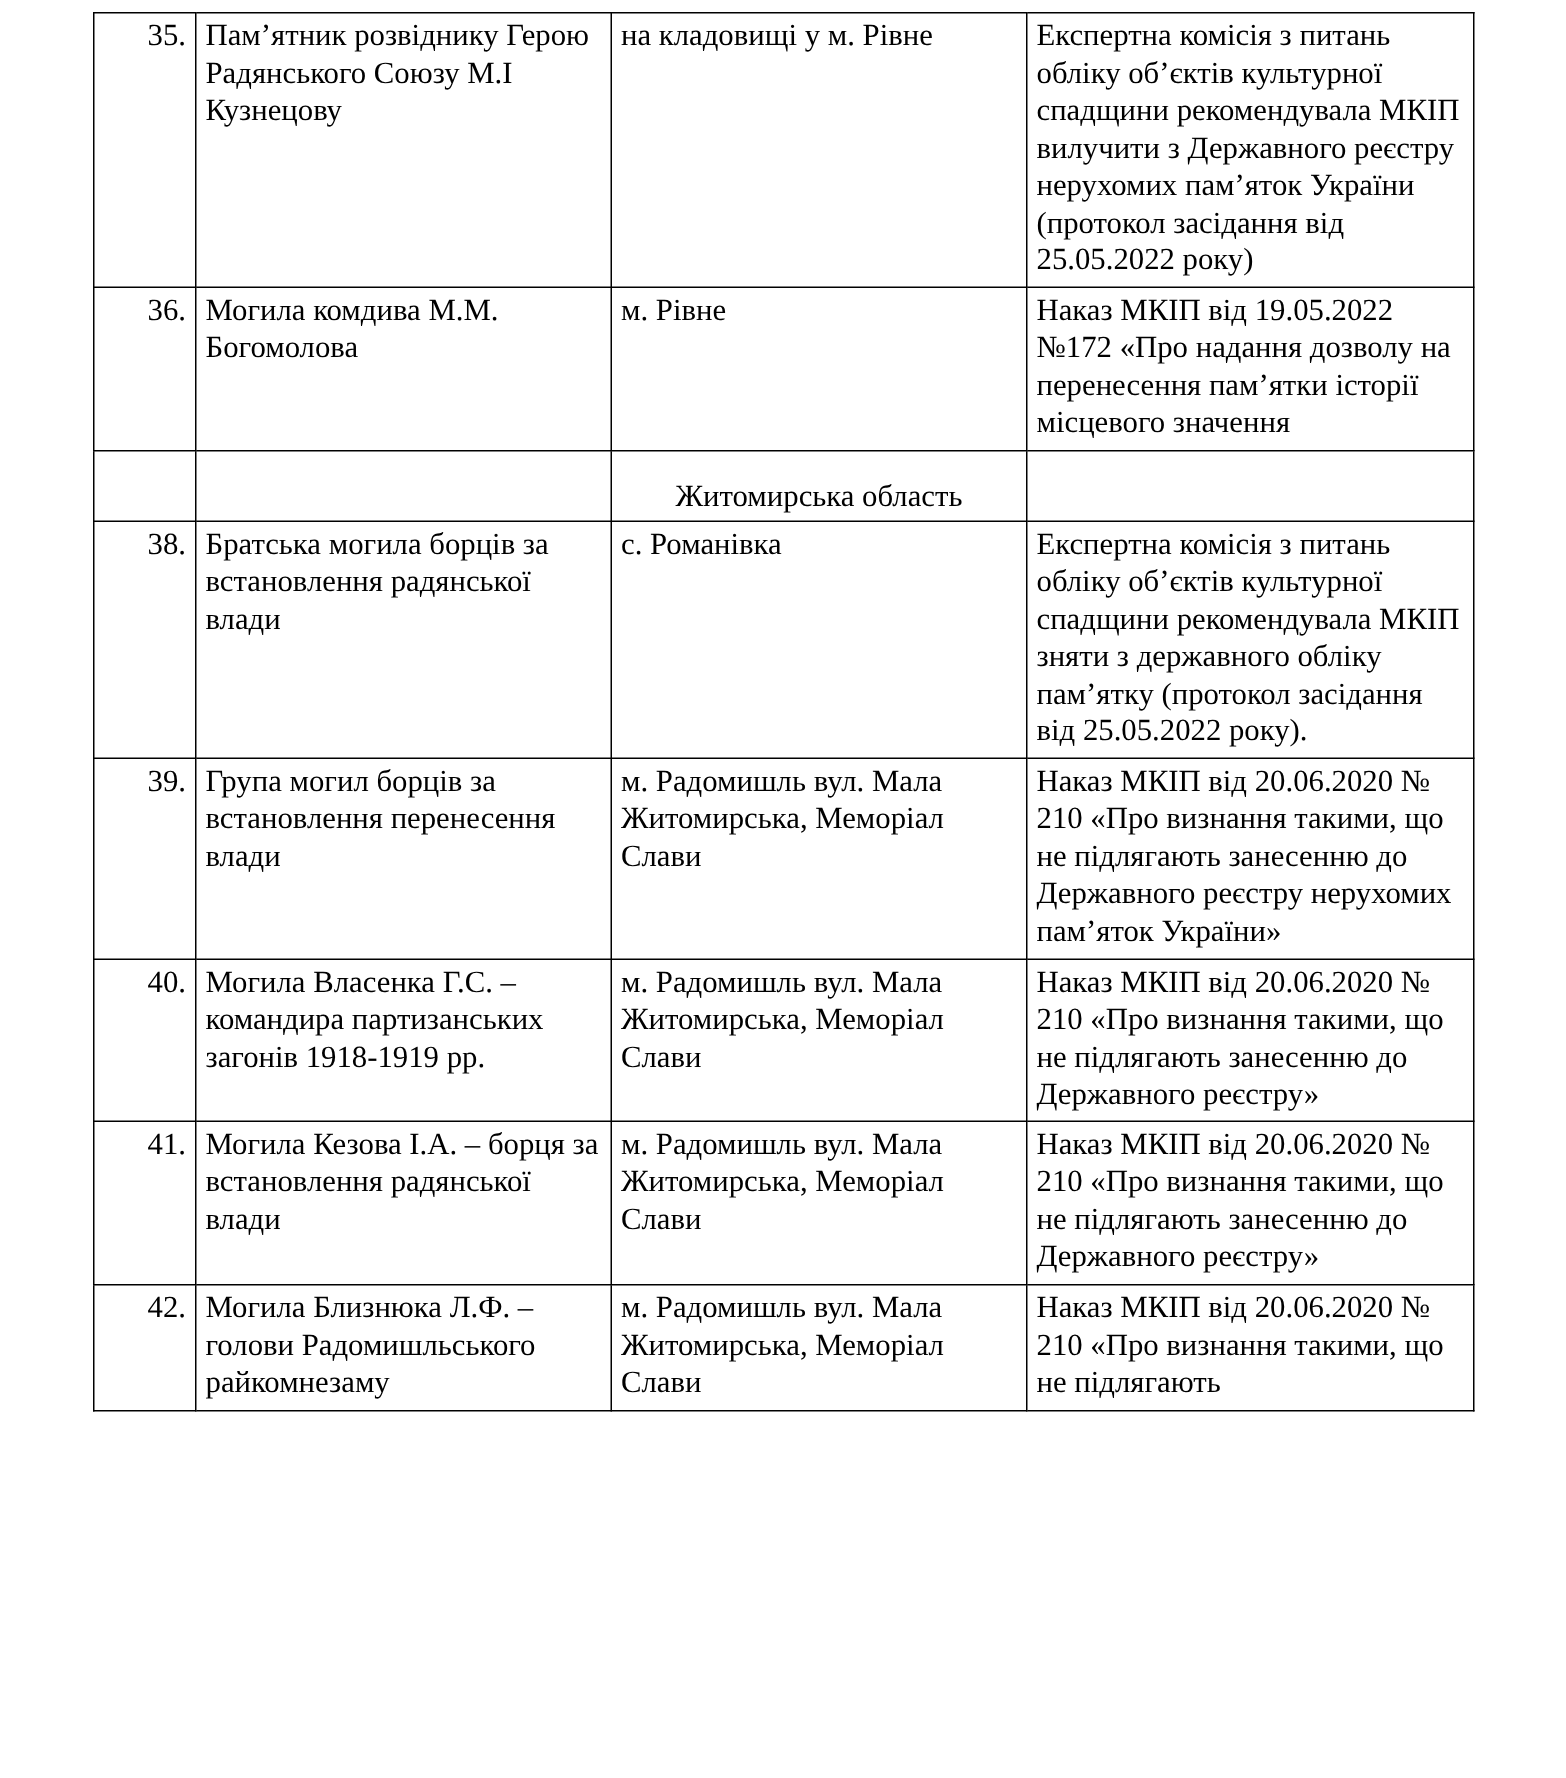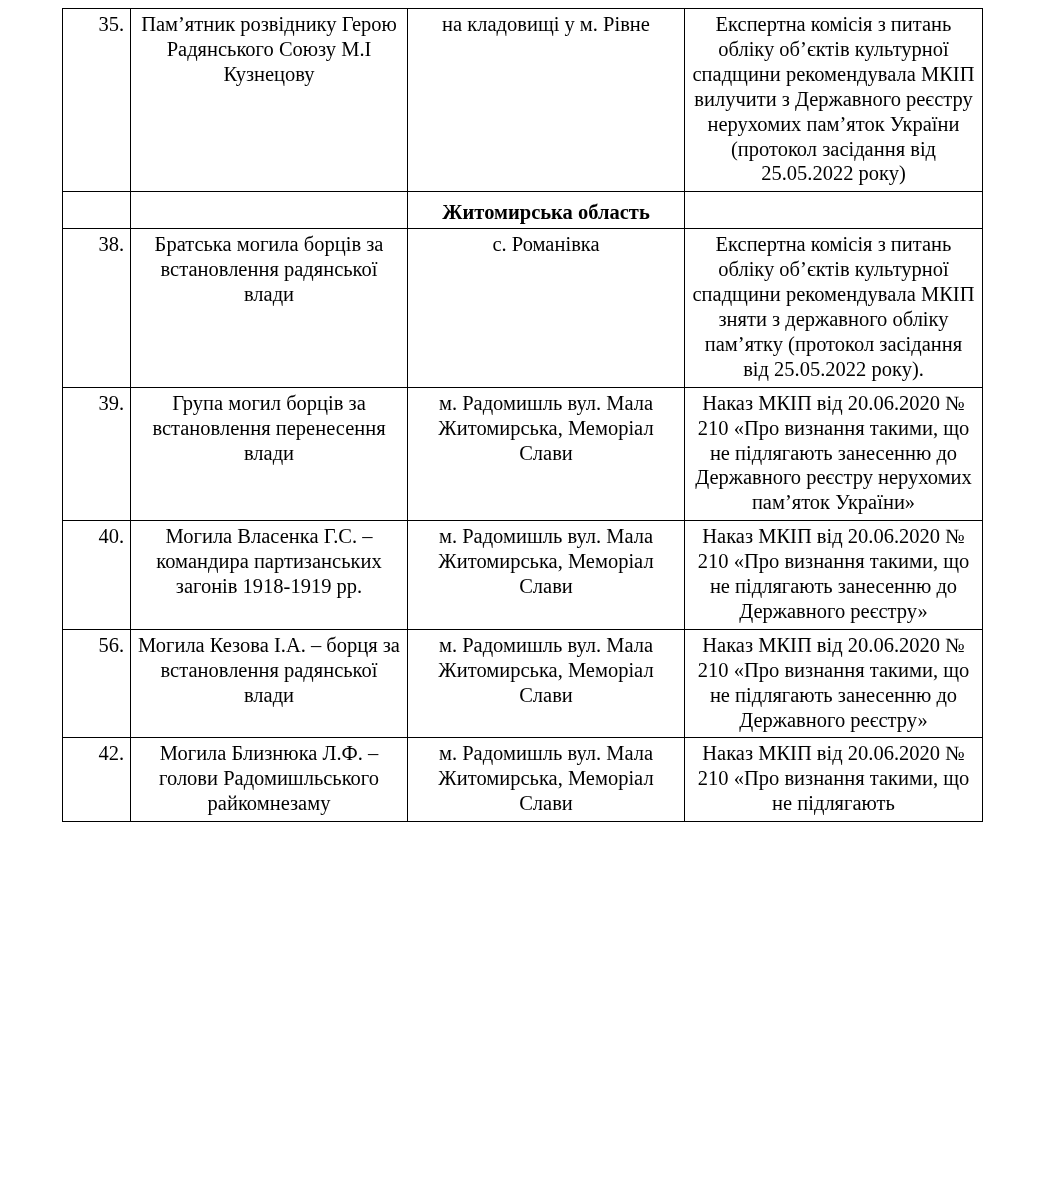--- a/index.html
+++ b/index.html
@@ -38,38 +38,38 @@
   col.c-name { width: 277px; }
   col.c-place { width: 277px; }
   col.c-doc { width: 298px; }
 
   td.num {
     text-align: right;
     padding-right: 9px;
     padding-top: 3px;
   }
   td.name, td.place, td.doc {
-    text-align: center;
+    text-align: left;
   }
   td.name {
     padding-left: 8px;
     padding-right: 8px;
   }
   td.place {
     padding-left: 6px;
     padding-right: 6px;
   }
   td.doc {
     padding-left: 8px;
     padding-right: 8px;
   }
   tr.region td {
     text-align: center;
-    font-weight: bold;
-    padding-top: 8px;
+    font-weight: normal;
+    padding-top: 18px;
     padding-bottom: 3px;
   }
   td.blank { padding: 0; }
 </style>
 </head>
 <body>
 
 <div class="page">
   <table class="registry">
     <colgroup>
@@ -80,20 +80,26 @@
     </colgroup>
     <tbody>
 
       <tr>
         <td class="num">35.</td>
         <td class="name">Пам’ятник розвіднику Герою Радянського Союзу М.І Кузнецову</td>
         <td class="place">на кладовищі у м. Рівне</td>
         <td class="doc">Експертна комісія з питань обліку об’єктів культурної спадщини рекомендувала МКІП вилучити з Державного реєстру нерухомих пам’яток України (протокол засідання від 25.05.2022 року)</td>
       </tr>
 
+      <tr>
+        <td class="num">36.</td>
+        <td class="name">Могила комдива М.М. Богомолова</td>
+        <td class="place">м. Рівне</td>
+        <td class="doc">Наказ МКІП від 19.05.2022 №172 «Про надання дозволу на перенесення пам’ятки історії місцевого значення</td>
+      </tr>
 
 
       <tr class="region">
         <td class="blank"></td>
         <td class="blank"></td>
         <td>Житомирська область</td>
         <td class="blank"></td>
       </tr>
 
       <tr>
@@ -111,21 +117,21 @@
       </tr>
 
       <tr>
         <td class="num">40.</td>
         <td class="name">Могила Власенка Г.С. – командира партизанських загонів 1918-1919 рр.</td>
         <td class="place">м. Радомишль вул. Мала Житомирська, Меморіал Слави</td>
         <td class="doc">Наказ МКІП  від 20.06.2020 № 210 «Про визнання такими, що не підлягають занесенню до Державного реєстру»</td>
       </tr>
 
       <tr>
-        <td class="num">56.</td>
+        <td class="num">41.</td>
         <td class="name">Могила Кезова І.А. – борця за встановлення радянської влади</td>
         <td class="place">м. Радомишль вул. Мала Житомирська, Меморіал Слави</td>
         <td class="doc">Наказ МКІП  від 20.06.2020 № 210 «Про визнання такими, що не підлягають занесенню до Державного реєстру»</td>
       </tr>
 
       <tr>
         <td class="num">42.</td>
         <td class="name">Могила Близнюка Л.Ф. – голови Радомишльського райкомнезаму</td>
         <td class="place">м. Радомишль вул. Мала Житомирська, Меморіал Слави</td>
         <td class="doc">Наказ МКІП від 20.06.2020 № 210 «Про визнання такими, що не підлягають</td>

